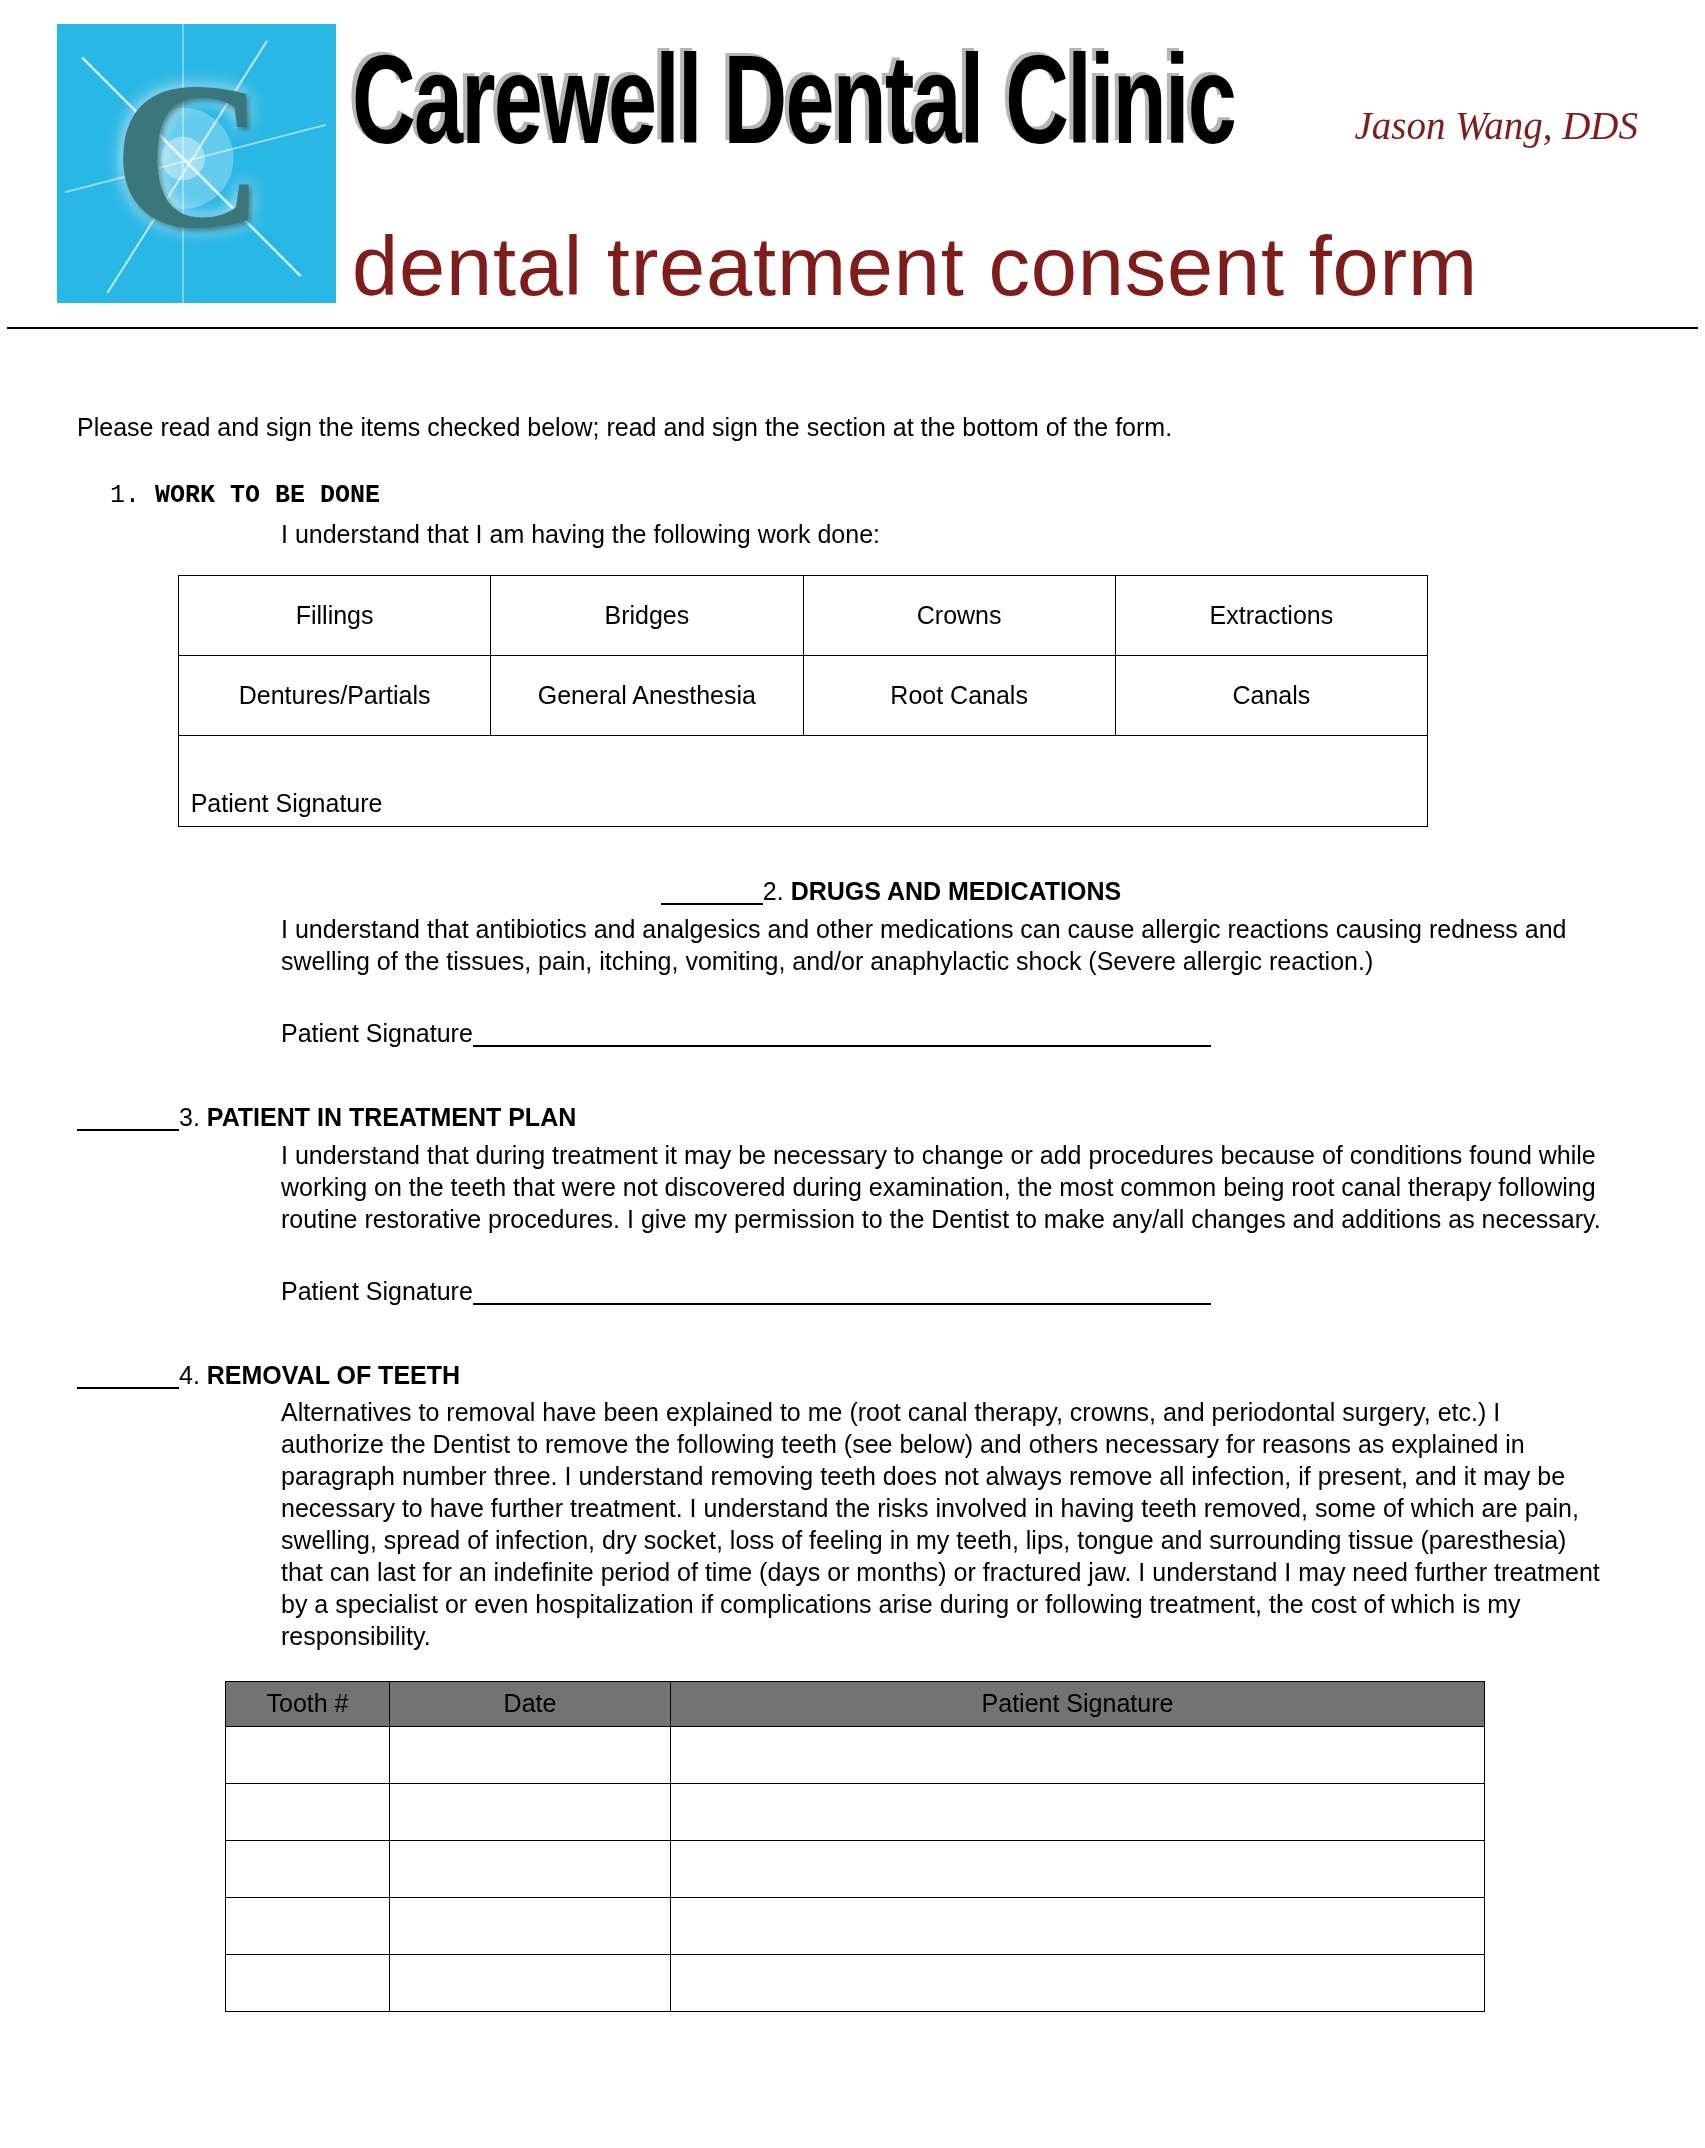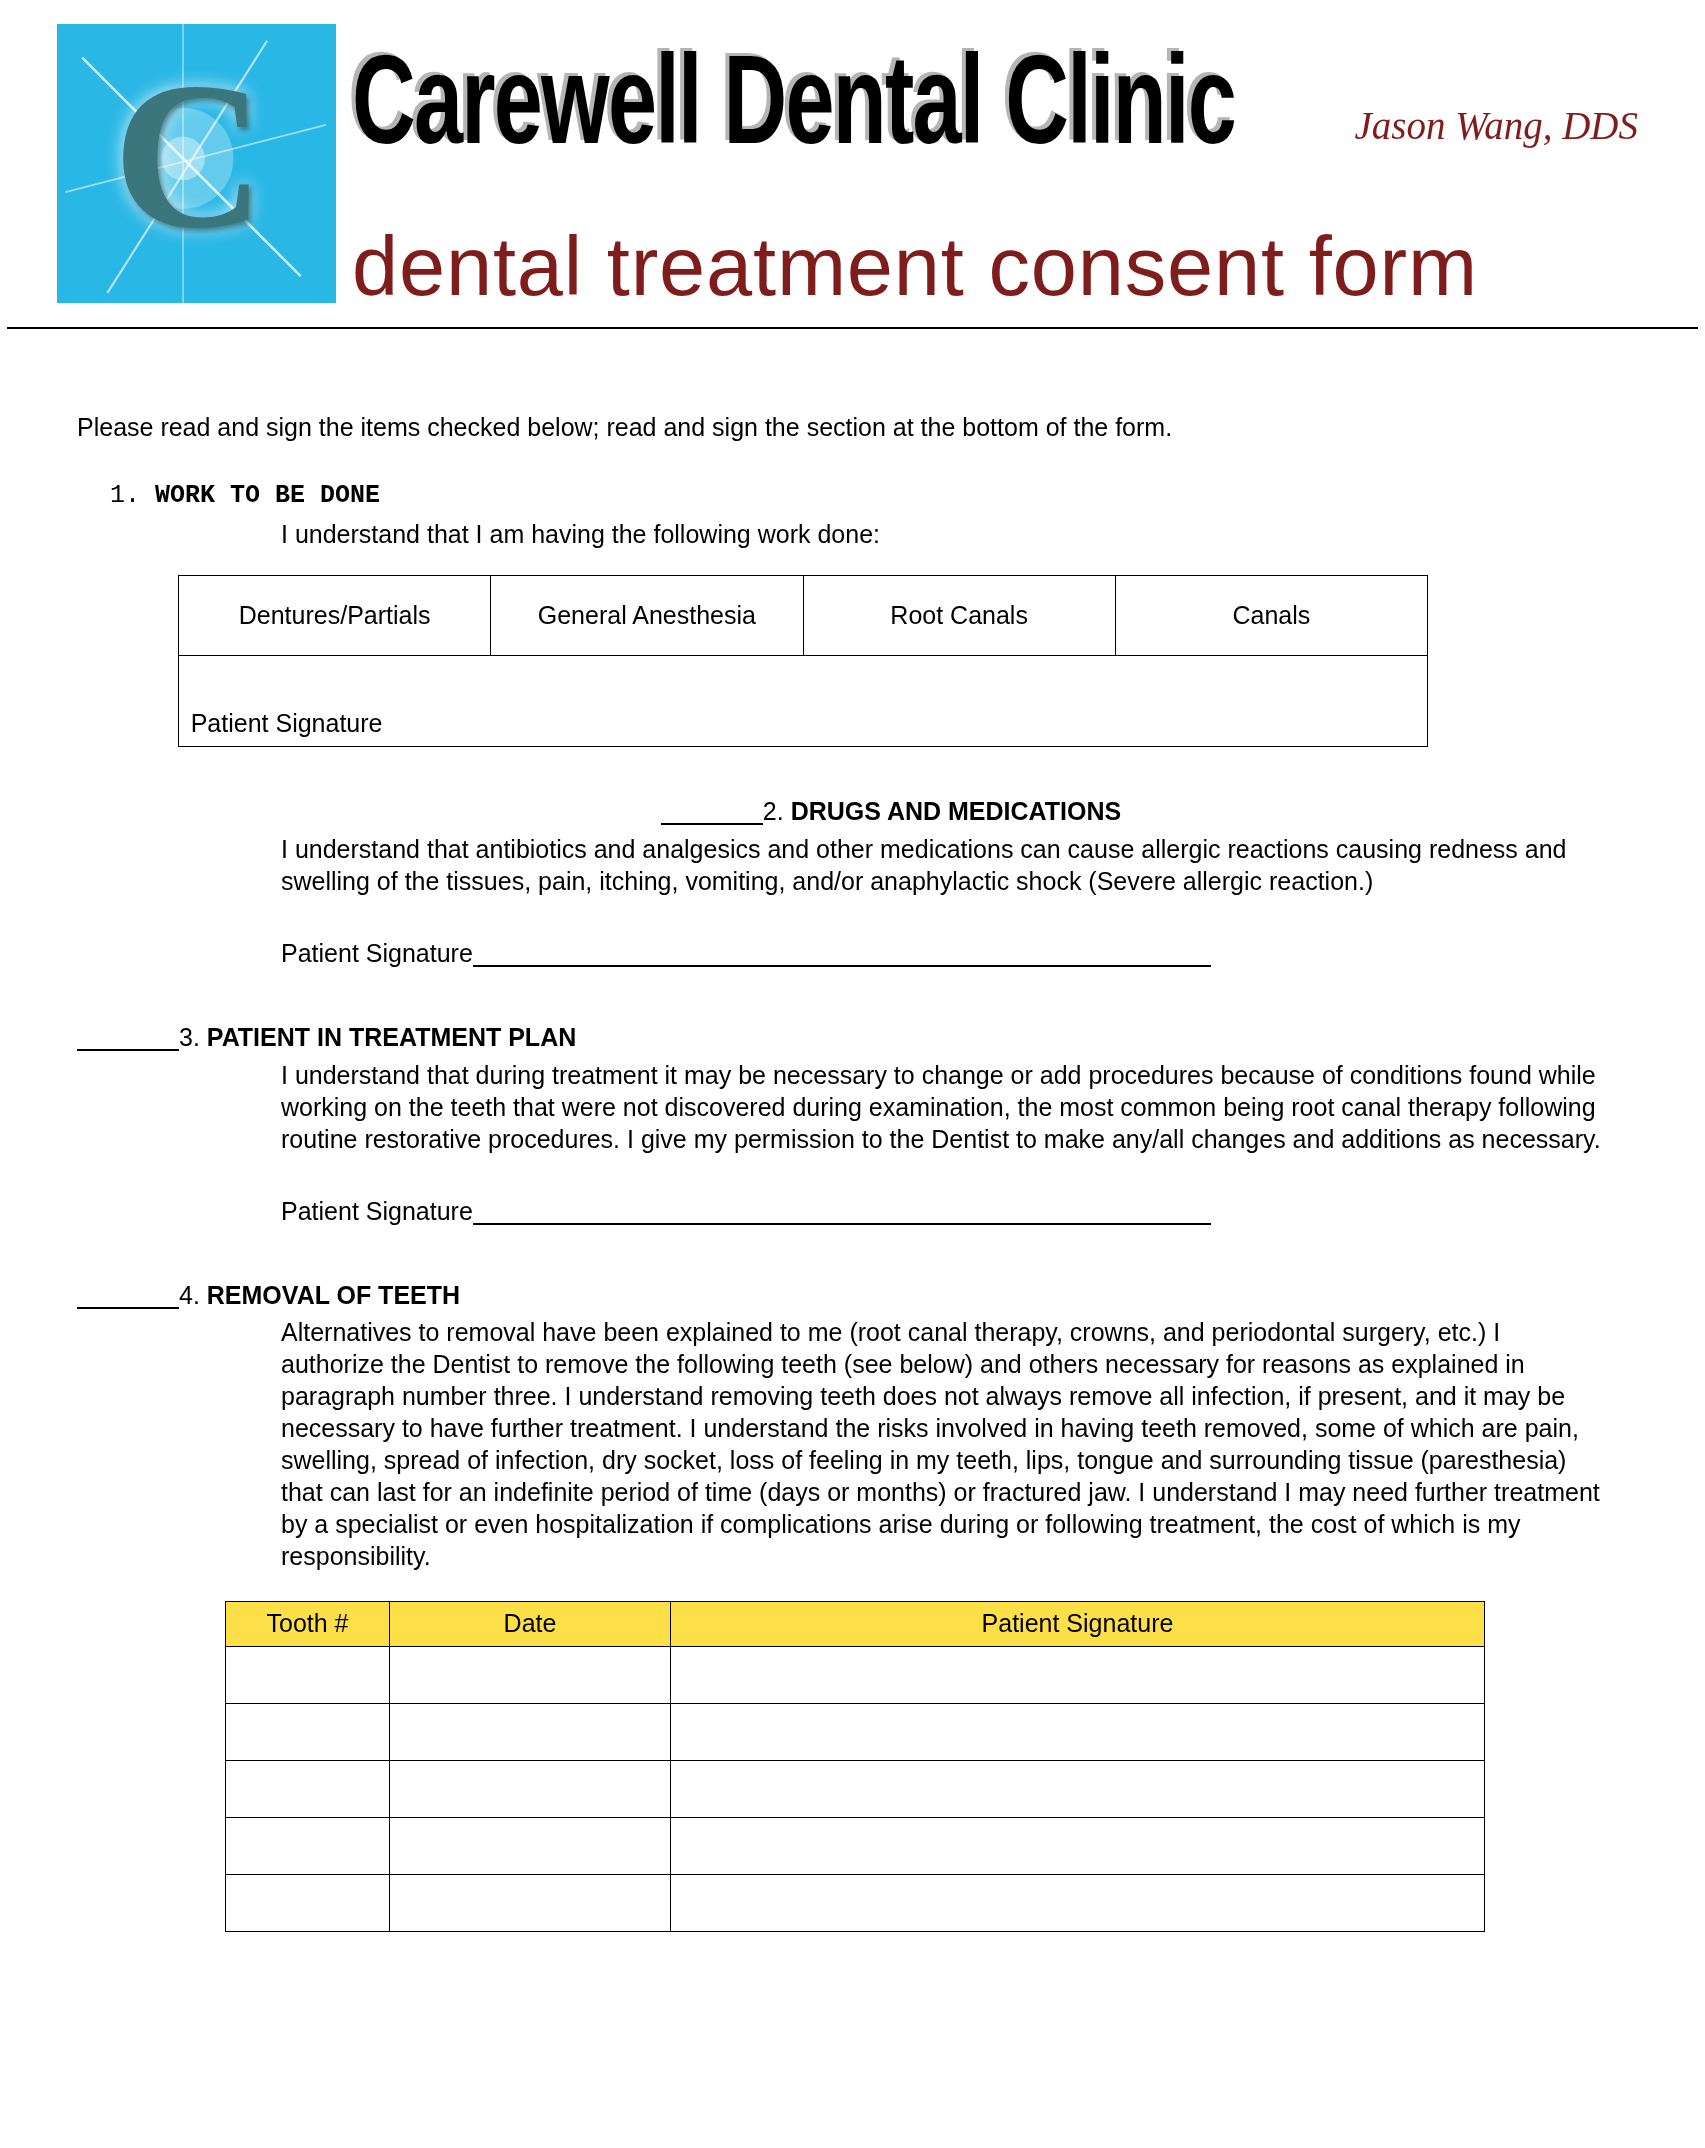--- a/index.html
+++ b/index.html
@@ -86,21 +86,21 @@
     padding: 5px 11.7px 8.4px;
   }
 
   .gap-s2 { margin-top: 50px; text-align: center; }
   .gap-s3 { margin-top: 55px; }
   .gap-s4 { margin-top: 55px; }
 
   
   .teeth-table { margin: 28.5px 0 0 225px; width: 1259px; table-layout: fixed; }
   .teeth-table th {
-    background: #fde047; border: 1.7px solid #000;
+    background: #737373; border: 1.7px solid #000;
     height: 45px; font-weight: normal; font-size: 25px; text-align: center;
   }
   .teeth-table td { border: 1.7px solid #000; height: 57px; }
   .col-tooth { width: 164px; }
   .col-date  { width: 281px; }
   .col-sig   { width: 814px; }
 </style>
 </head>
 <body>
 
@@ -132,20 +132,26 @@
 
 
     <div class="sec-heading first">
       <span class="sec-num">1.</span>
       <span class="sec-title">WORK TO BE DONE</span>
     </div>
     <p class="sec-body" style="margin-top:8.4px">I understand that I am having the following work done:</p>
 
     <table class="work-table">
       <tbody>
+        <tr id="work-row-1">
+            <td>Fillings</td>
+            <td>Bridges</td>
+            <td>Crowns</td>
+            <td>Extractions</td>
+          </tr>
         <tr id="work-row-2">
             <td>Dentures/Partials</td>
             <td>General Anesthesia</td>
             <td>Root Canals</td>
             <td>Canals</td>
           </tr>
         <tr>
           <td class="sig-cell" colspan="4">Patient Signature</td>
         </tr>
       </tbody>

